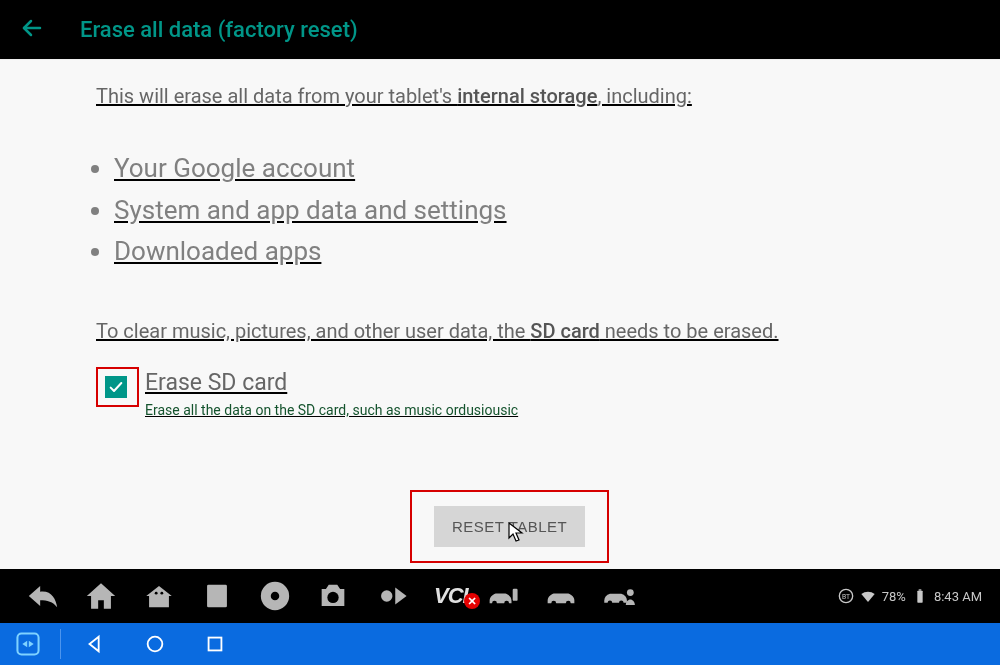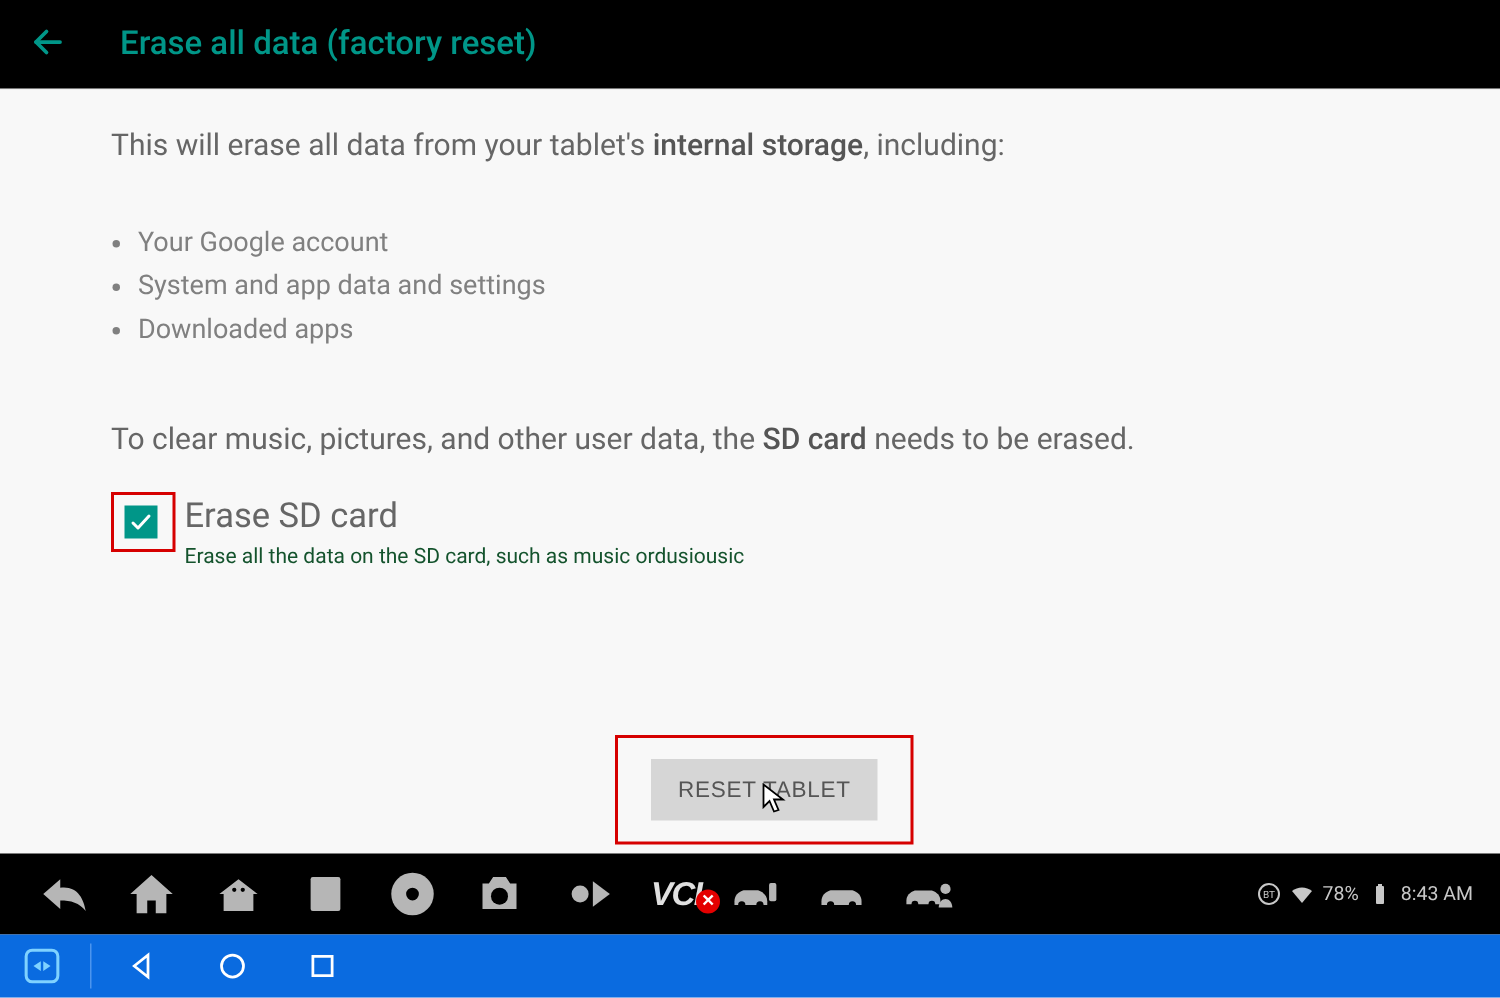--- a/index.html
+++ b/index.html
@@ -1,23 +1,23 @@
 <!DOCTYPE html>
 <html><head>
 <meta charset="utf-8">
 <style>
   * { margin:0; padding:0; box-sizing:border-box; }
   html,body { width:1000px; height:665px; font-family:Roboto,Arial,sans-serif; background:#f7f7f7; overflow:hidden; }
   .titlebar { height:60px; display:flex; align-items:center; padding:0 20px; background:#000000; border-bottom:1px solid #eee; }
   .back-icon svg { width:24px; height:24px; }
   .title { font-size:22px; font-weight:500; color:#009688; margin-left:36px; }
-  .content { position:relative; padding:24px 74px; background:#f8f8f8; height:509px; }
+  .content { position:relative; padding:24px 96px; background:#f8f8f8; height:509px;text-decoration:underline; }
   .intro { font-size:20px; color:#666; }
   .intro strong { color:#555; font-weight:500; }
-  .bullets { list-style:disc; margin:40px 0 0 18px; color:#808080; font-size:18px; line-height:1.6; }
+  .bullets { list-style:disc; margin:40px 0 0 18px; color:#808080; font-size:26px; line-height:1.6; }
   .sdtext { margin-top:46px; font-size:20px; color:#666; }
   .sdtext strong { color:#555; font-weight:500; }
   .sdrow { display:flex; margin-top:24px; align-items:flex-start; }
   .chkwrap { border:2px solid #d60000; padding:7px 10px 7px 7px; margin-right:6px; }
   .chk { width:22px; height:22px; background:#009688; color:#fff; display:flex; align-items:center; justify-content:center; }
   .chk svg { width:16px; height:16px; }
   .sdlabel { font-size:23px; color:#666; margin-top:2px; }
   .sddesc { font-size:14px; color:#14532d; margin-top:6px; }
   .resetwrap { position:absolute; left:410px; bottom:6px; border:2px solid #d60000; padding:14px 22px; }
   .resetbtn { background:#d6d6d6; border:none; padding:12px 18px; font-size:15px; color:#555; letter-spacing:.5px; cursor:pointer; position:relative; }

